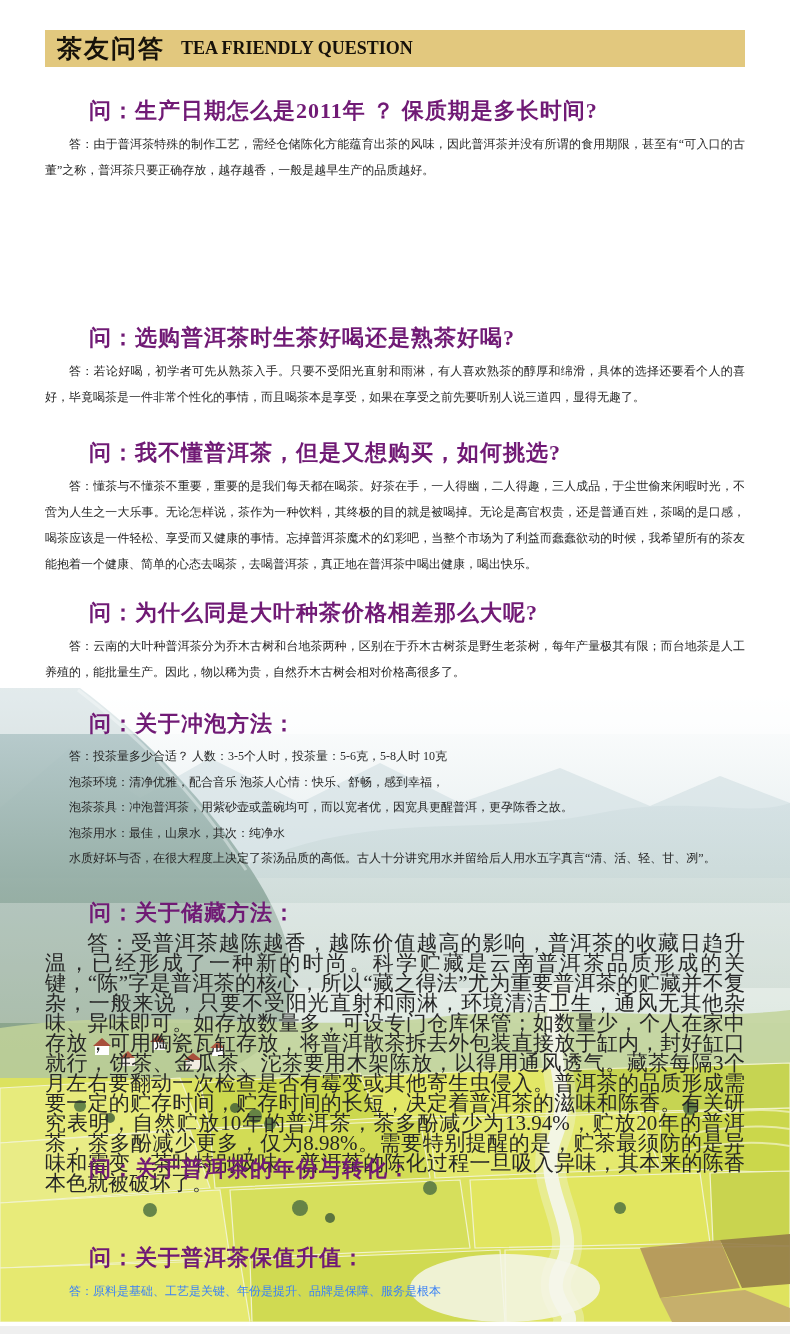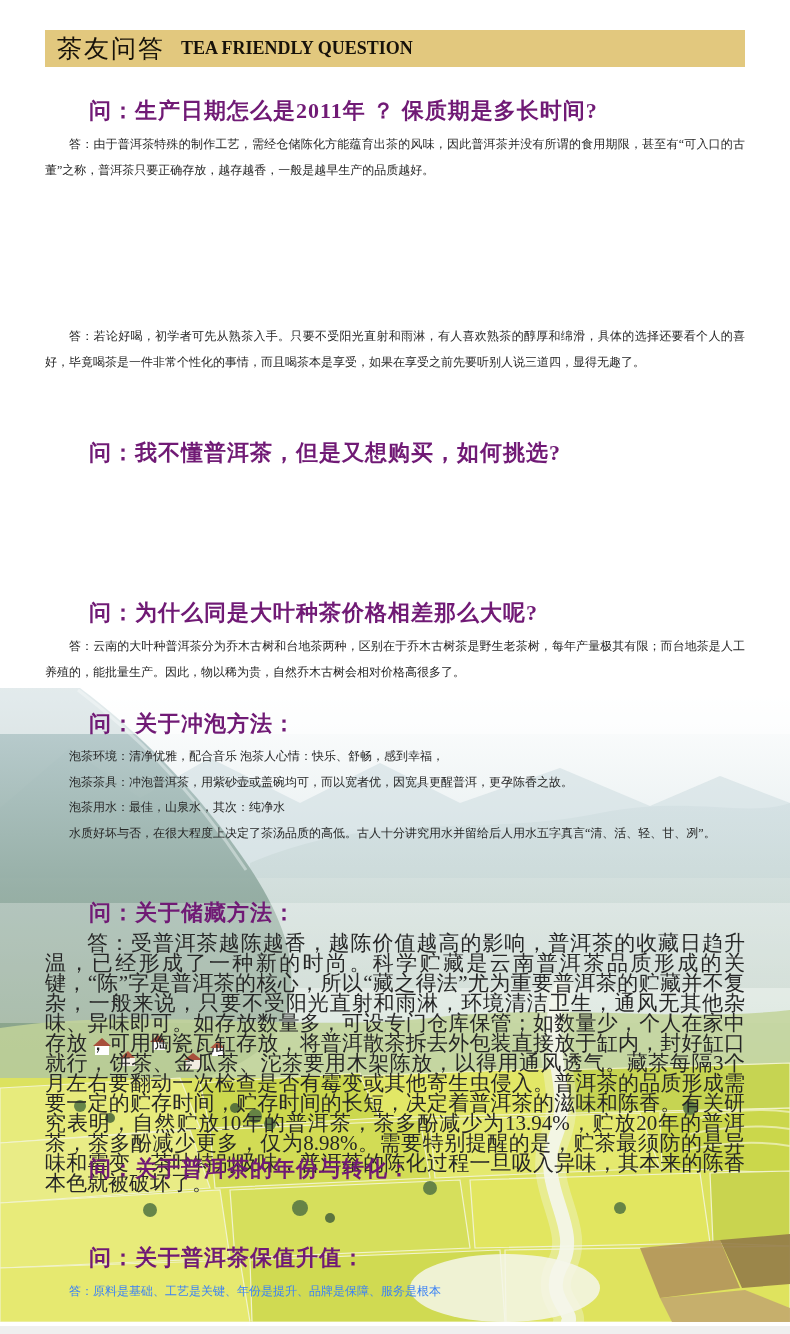--- a/index.html
+++ b/index.html
@@ -14,21 +14,21 @@
   .bg-photo { position:absolute; left:0; top:688px; width:790px; height:634px; }
   .bg-photo svg { display:block; width:100%; height:100%; }
   .footer-strip { position:absolute; left:0; bottom:0; width:790px; height:8px; background:#efefef; }
 
   
   .header-bar {
     position:absolute; top:30px; left:45px; width:700px; height:37px;
     background:#e2c87e; display:flex; align-items:center; gap:16px;
     padding:0 12px; color:#17120a; z-index:3;
   }
-  .header-bar .zh { font-size:25px; font-weight:400; letter-spacing:2px; white-space:nowrap; }
+  .header-bar .zh { font-size:25px; font-weight:700; letter-spacing:2px; white-space:nowrap; }
   .header-bar .en { font-size:18px; font-weight:700; letter-spacing:0; white-space:nowrap; }
 
   
   .qa { position:absolute; left:45px; width:700px; z-index:2; }
   .qa h2 {
     font-size:22px; line-height:30px; font-weight:700; color:#701a75;
     text-indent:2em; letter-spacing:1px; margin:0 0 5px 0;
   }
   .qa p {
     font-size:12px; line-height:26px; color:#262626;
@@ -142,34 +142,37 @@
     <span class="en">TEA FRIENDLY QUESTION</span>
   </div>
 
   <section class="qa" style="top:96px">
     <h2>问：生产日期怎么是2011年 ？ 保质期是多长时间?</h2>
     <p>答：由于普洱茶特殊的制作工艺，需经仓储陈化方能蕴育出茶的风味，因此普洱茶并没有所谓的食用期限，甚至有“可入口的古董”之称，普洱茶只要正确存放，越存越香，一般是越早生产的品质越好。</p>
   </section>
 
 
   <section class="qa" style="top:323px">
+    <h2>问：选购普洱茶时生茶好喝还是熟茶好喝?</h2>
     <p>答：若论好喝，初学者可先从熟茶入手。只要不受阳光直射和雨淋，有人喜欢熟茶的醇厚和绵滑，具体的选择还要看个人的喜好，毕竟喝茶是一件非常个性化的事情，而且喝茶本是享受，如果在享受之前先要听别人说三道四，显得无趣了。</p>
   </section>
 
   <section class="qa" style="top:438px">
     <h2>问：我不懂普洱茶，但是又想购买，如何挑选?</h2>
+    <p>答：懂茶与不懂茶不重要，重要的是我们每天都在喝茶。好茶在手，一人得幽，二人得趣，三人成品，于尘世偷来闲暇时光，不啻为人生之一大乐事。无论怎样说，茶作为一种饮料，其终极的目的就是被喝掉。无论是高官权贵，还是普通百姓，茶喝的是口感，喝茶应该是一件轻松、享受而又健康的事情。忘掉普洱茶魔术的幻彩吧，当整个市场为了利益而蠢蠢欲动的时候，我希望所有的茶友能抱着一个健康、简单的心态去喝茶，去喝普洱茶，真正地在普洱茶中喝出健康，喝出快乐。</p>
   </section>
 
   <section class="qa" style="top:598px">
     <h2>问：为什么同是大叶种茶价格相差那么大呢?</h2>
     <p>答：云南的大叶种普洱茶分为乔木古树和台地茶两种，区别在于乔木古树茶是野生老茶树，每年产量极其有限；而台地茶是人工养殖的，能批量生产。因此，物以稀为贵，自然乔木古树会相对价格高很多了。</p>
   </section>
 
   <section class="qa brew" style="top:709px">
     <h2>问：关于冲泡方法：</h2>
+    <p>答：投茶量多少合适？  人数：3-5个人时，投茶量：5-6克，5-8人时 10克</p>
     <p>泡茶环境：清净优雅，配合音乐 泡茶人心情：快乐、舒畅，感到幸福，</p>
     <p>泡茶茶具：冲泡普洱茶，用紫砂壶或盖碗均可，而以宽者优，因宽具更醒普洱，更孕陈香之故。</p>
     <p>泡茶用水：最佳，山泉水，其次：纯净水</p>
     <p style="text-align:justify">水质好坏与否，在很大程度上决定了茶汤品质的高低。古人十分讲究用水并留给后人用水五字真言“清、活、轻、甘、冽”。</p>
   </section>
 
   <section class="qa store" style="top:898px">
     <h2>问：关于储藏方法：</h2>
     <p>答：受普洱茶越陈越香，越陈价值越高的影响，普洱茶的收藏日趋升温，已经形成了一种新的时尚。科学贮藏是云南普洱茶品质形成的关键，“陈”字是普洱茶的核心，所以“藏之得法”尤为重要普洱茶的贮藏并不复杂，一般来说，只要不受阳光直射和雨淋，环境清洁卫生，通风无其他杂味、异味即可。如存放数量多，可设专门仓库保管；如数量少，个人在家中存放，可用陶瓷瓦缸存放，将普洱散茶拆去外包装直接放于缸内，封好缸口就行，饼茶、金瓜茶、沱茶要用木架陈放，以得用通风透气。藏茶每隔3个月左右要翻动一次检查是否有霉变或其他寄生虫侵入。普洱茶的品质形成需要一定的贮存时间，贮存时间的长短，决定着普洱茶的滋味和陈香。有关研究表明，自然贮放10年的普洱茶，茶多酚减少为13.94%，贮放20年的普洱茶，茶多酚减少更多，仅为8.98%。需要特别提醒的是，贮茶最须防的是异味和霉变，茶叶特别吸味，普洱茶的陈化过程一旦吸入异味，其本来的陈香本色就被破坏了。</p>
   </section>

